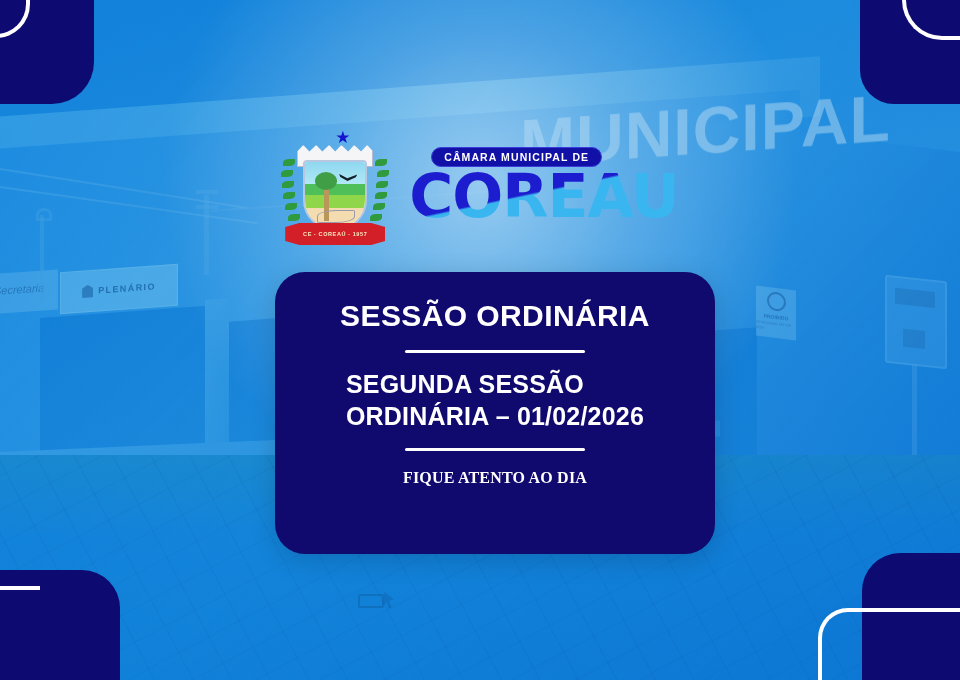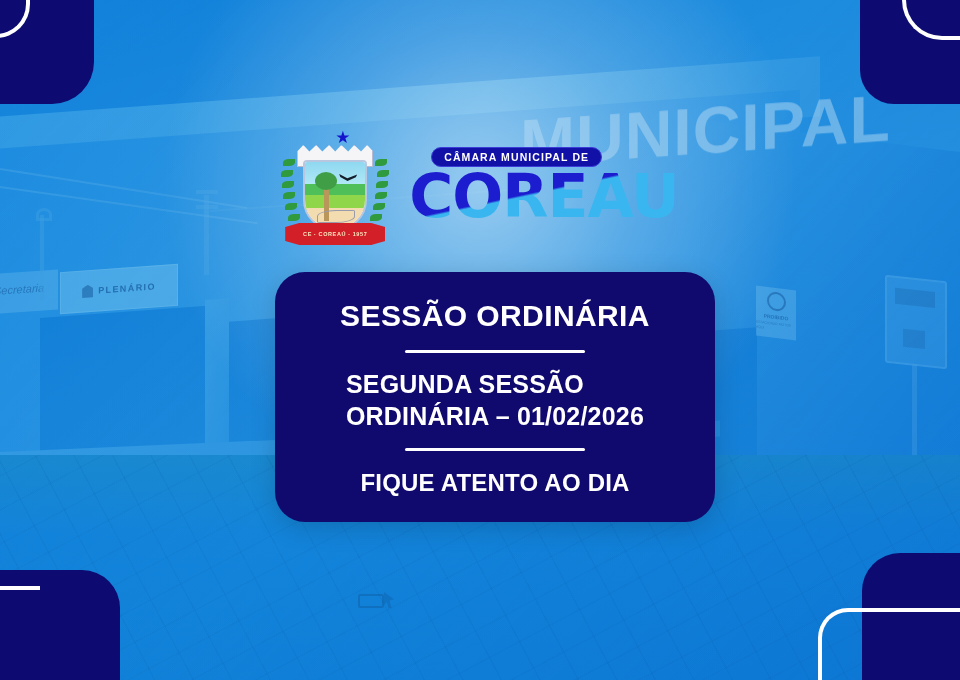--- a/index.html
+++ b/index.html
@@ -261,38 +261,38 @@
   .wm-main {
     font-size:60px; font-weight:800; letter-spacing:-1px; line-height:.92;
     background:linear-gradient(168deg,#1d1dd0 0%,#1d1dd0 44%,#39b6ef 46%,#39b6ef 100%);
     -webkit-background-clip:text; background-clip:text; color:transparent;
     -webkit-text-fill-color:transparent;
     font-family:"DejaVu Sans", sans-serif;
   }
 
   
   .card {
-    position:absolute; left:275px; top:272px; width:440px; height:250px;
+    position:absolute; left:275px; top:272px; width:440px; height:282px;
     background:#110a6e; border-radius:30px;
     display:flex; flex-direction:column; align-items:center;
     padding-top:27px; box-shadow:0 6px 26px rgba(0,0,0,.16);
   }
   .card-title {
     color:#fff; font-size:30px; font-weight:800; letter-spacing:.4px;
     text-align:center; line-height:1.1;
   }
   .rule { width:180px; height:3px; background:#ffffff; border-radius:2px; }
   .rule-1 { margin:18px 0 16px; }
   .rule-2 { margin:16px 0 18px; }
   .card-sub {
     color:#fff; font-size:25px; font-weight:800; 
     line-height:1.26; letter-spacing:.2px; max-width:390px;
   }
   .card-note {
-    color:#fff; font-size:24px; font-weight:800; letter-spacing:.2px; text-align:left;
+    color:#fff; font-size:16px; font-weight:800; letter-spacing:.2px; text-align:left;font-family:Liberation Serif, serif;
   }
   .card-url {
     color:#fff; font-size:21px; font-weight:800; letter-spacing:-.3px;
     margin-top:18px; text-align:center;
     font-family:"DejaVu Sans", sans-serif;
   }
 </style>
 </head>
 <body>
 

